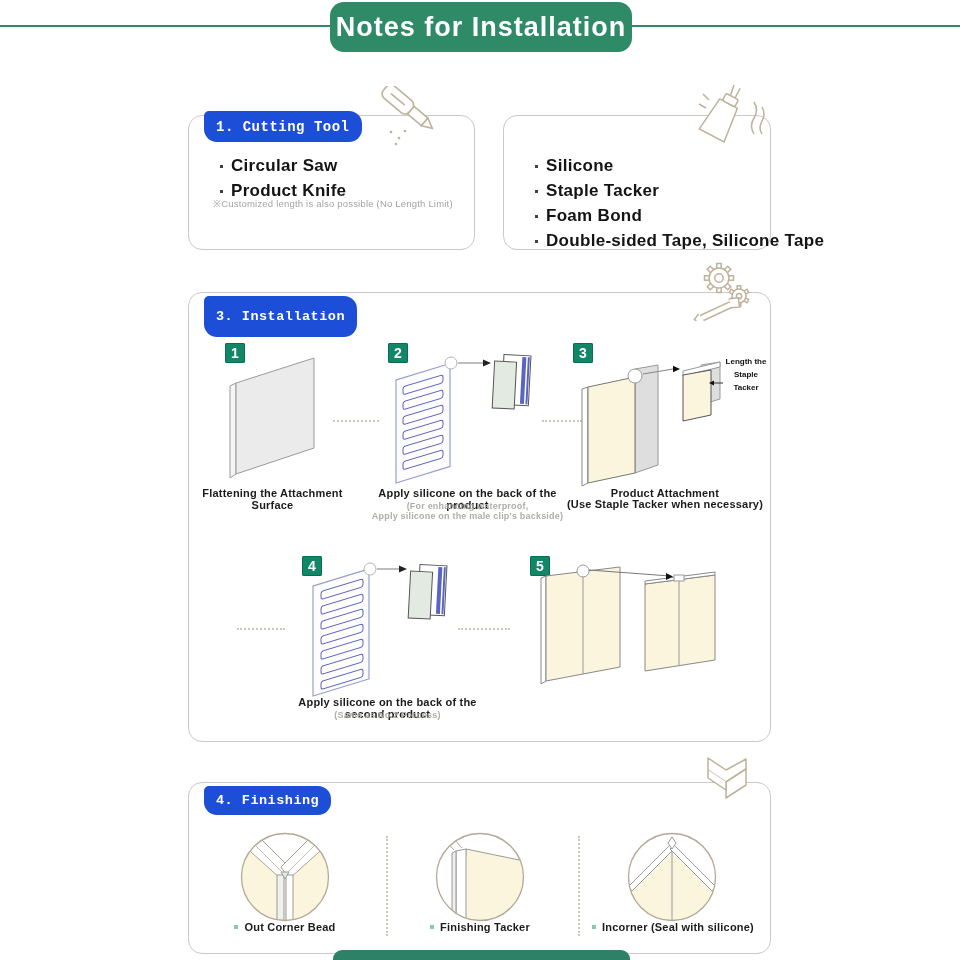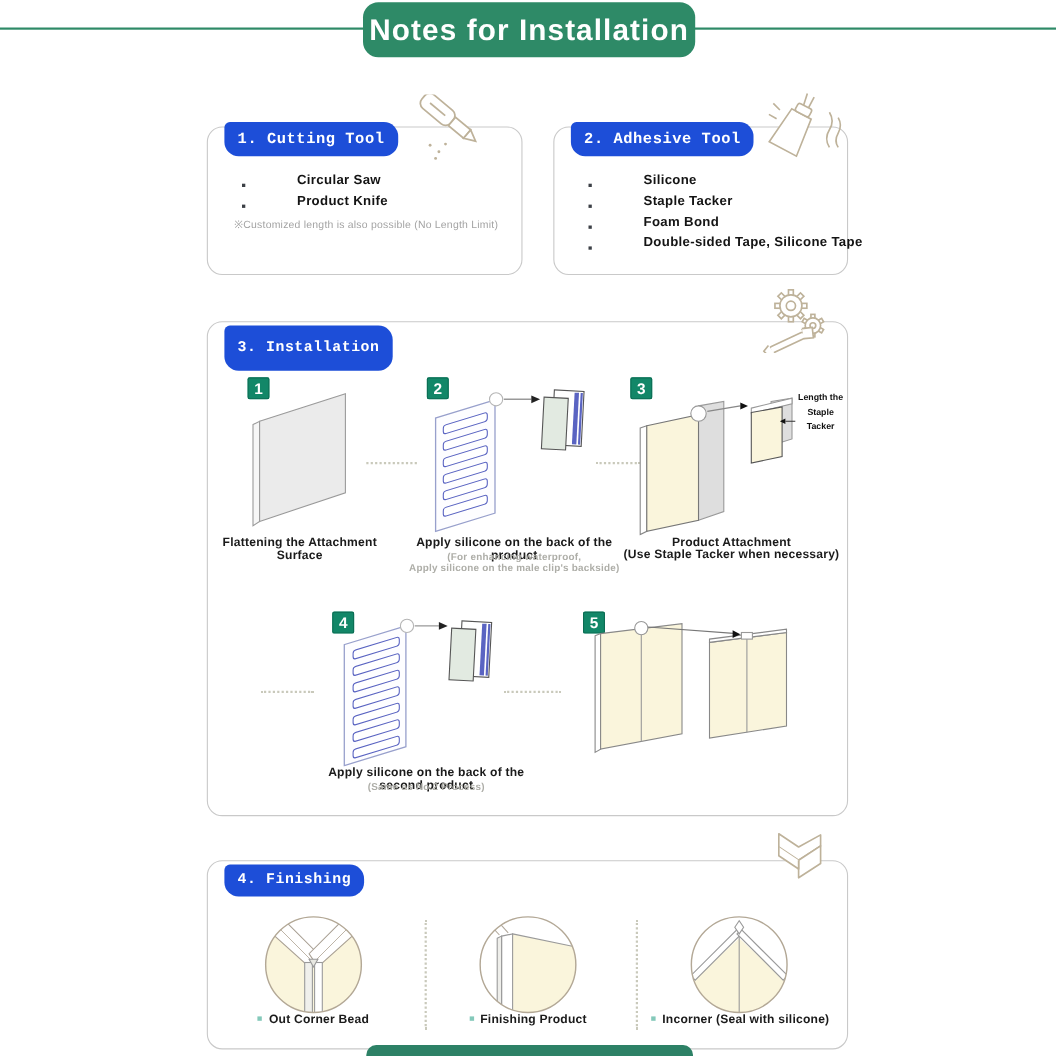--- a/index.html
+++ b/index.html
@@ -10,21 +10,21 @@
   .header-bar { position: absolute; left: 330px; top: 2px; width: 302px; height: 50px; background: #2e8a67;
     border-radius: 14px; color: #fff; font-size: 27px; font-weight: bold; letter-spacing: 1px;
     display: flex; align-items: center; justify-content: center; }
 
   .card { position: absolute; background: #fff; border: 1px solid #c9c9c9; border-radius: 14px; }
   .badge { position: absolute; background: #1d4ed8; color: #fff; font-weight: bold; font-size: 14px;
     letter-spacing: .5px; display: flex; align-items: center; padding: 0 12px;
     border-radius: 5px 13px 13px 13px; font-family: Liberation Mono, monospace; }
 
   .tool-list { position: absolute; list-style: none; }
-  .tool-list li { font-weight: bold; font-size: 12px; color: #141414; margin-bottom: 5px; letter-spacing: .3px; display: flex; align-items: flex-end; gap: 39px; }
+  .tool-list li { font-weight: bold; font-size: 17px; color: #141414; margin-bottom: 5px; letter-spacing: .3px; display: flex; align-items: center; }
   .sq { display: inline-block; width: 3px; height: 3px; background: #3c4046; margin-right: 8px; }
   .note { position: absolute; font-size: 9.5px; color: #a3a3a3; letter-spacing: .2px; }
 
   .stepnum { position: absolute; width: 20px; height: 20px; background: #128768; color: #fff;
     font-size: 14px; font-weight: bold; display: flex; align-items: center; justify-content: center;
     border-radius: 2px; box-shadow: inset 0 0 0 1px #0c6c53; }
 
   .cap { position: absolute; font-weight: bold; font-size: 11px; color: #1b1b1b; text-align: center; letter-spacing: .2px; }
   .subcap { position: absolute; font-weight: bold; font-size: 9px; color: #aeaea8; text-align: center; letter-spacing: .2px; }
   .ann { position: absolute; font-size: 8px; font-weight: bold; color: #111; text-align: center; line-height: 1.6; }
@@ -74,21 +74,20 @@
         <span>Circular Saw</span>
       </li>
     <li>
         <span class="sq"></span>
         <span>Product Knife</span>
       </li>
   </ul>
   <div class="note" style="left:213px;top:197px;width:260px;">※Customized length is also possible (No Length Limit)</div>
 
   <div class="card" style="left:503px;top:115px;width:268px;height:135px;"></div>
-  <div class="badge" style="left:519px;top:111px;height:31px;">2. Adhesive Tool</div>
   <span class="icon" style="left:696px;top:82px;">
     <svg width="74" height="66" viewBox="0 0 74 66">
       <g stroke="#beb29a" stroke-width="1.5" fill="#fff">
         <g transform="rotate(28 30 35)">
           <path d="M16,22 L12,58 L40,58 L36,22 Z"></path>
           <rect x="19" y="14" width="14" height="8" rx="2"></rect>
           <path d="M24,14 L22,3" fill="none"></path>
             <path d="M29,14 L29,3" fill="none"></path>
         </g>
         <path fill="none" d="M58,20 q5,8 0,16 q-5,8 0,16"></path>
@@ -333,21 +332,21 @@
     </svg>
   </span>
 
   <div class="dot-v" style="left:386px;top:836px;height:100px;"></div>
   <div class="dot-v" style="left:578px;top:836px;height:100px;"></div>
 
   <div class="fin-cap" style="left:205px;top:921px;width:160px;">
     <span class="fin-sq"></span><span>Out Corner Bead</span>
   </div>
   <div class="fin-cap" style="left:400px;top:921px;width:160px;">
-    <span class="fin-sq"></span><span>Finishing Product</span>
+    <span class="fin-sq"></span><span>Finishing Tacker</span>
   </div>
   <div class="fin-cap" style="left:578px;top:921px;width:190px;">
     <span class="fin-sq"></span><span>Incorner (Seal with silicone)</span>
   </div>
 
   <div class="footer-bar"></div>
 
 </div>
 
 </body></html>

